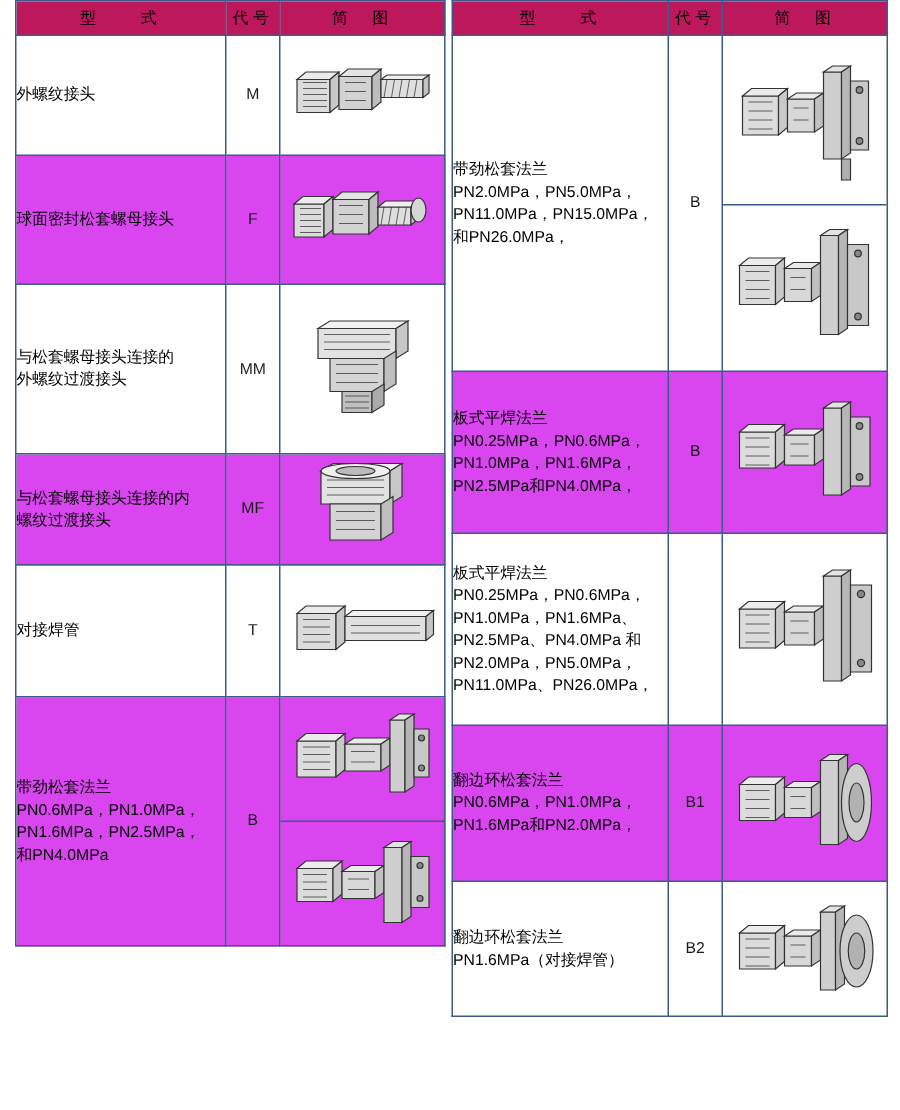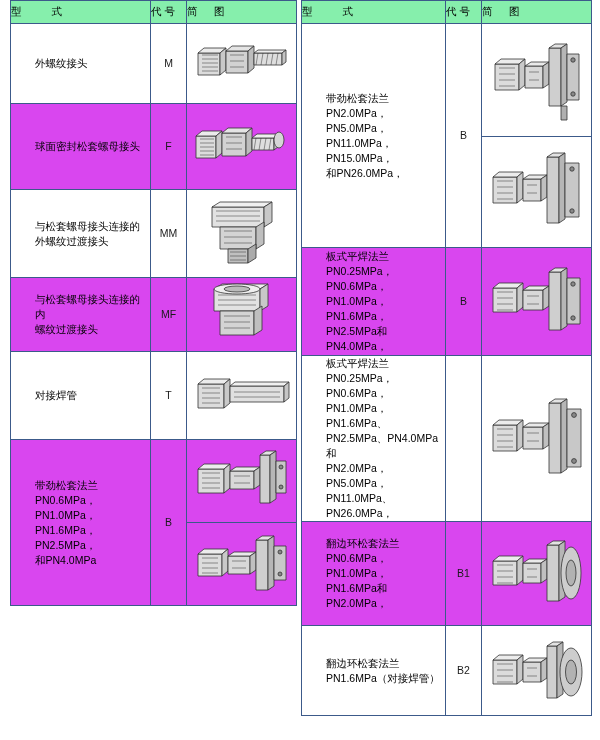--- a/index.html
+++ b/index.html
@@ -44,41 +44,39 @@
     background: #ffffff;
   }
   table.spec th, table.spec td {
     border: 1px solid #3c5a8a;
     padding: 0;
     vertical-align: middle;
     font-size: 10.5px;
     line-height: 15px;
   }
   thead th {
-    background: #86efac;
+    background: #be185d;
     height: 22px;
     font-weight: normal;
     font-size: 11px;
-    text-align: left;
+    text-align: center;
     color: #000;
     letter-spacing: 3px;
-    font-family: Liberation Mono, monospace;
   }
   thead th.code, thead th.pic {
     letter-spacing: 3px;
     margin-left: 11px;
   }
   td.name {
     padding: 4px 6px 4px 8px;
     text-align: left;
     color: #000;
   }
   td.name.center-v {
     vertical-align: middle;
-    padding-left: 24px;
   }
   td.code {
     text-align: center;
     font-size: 11px;
     vertical-align: middle;
   }
   td.pic {
     text-align: center;
     vertical-align: middle;
     padding: 2px 0;
@@ -164,21 +162,21 @@
                 <g stroke-width="0.5">
                   <path d="M10 27 H24 M10 31 H24 M10 35 H24 M10 39 H24 M10 43 H24"></path>
                   <path d="M36 25 H52 M36 31 H52 M36 37 H52"></path>
                   <path d="M66 26 L64 38 M71 26 L69 38 M76 26 L74 38 M81 26 L79 38"></path>
                 </g>
               </g>
             </svg>
           </td>
         </tr>
 
-        <tr style="height:88px;">
+        <tr style="height:113px;">
           <td class="name center-v">
             <span class="nm-line">与松套螺母接头连接的</span>
             <span class="nm-line">外螺纹过渡接头</span>
           </td>
           <td class="code">MM</td>
           <td class="pic">
             <svg class="draw" width="104" height="74" viewBox="0 0 104 74">
               <g stroke="#333" stroke-width="0.8" fill="none">
                 <path d="M22 10 H74 V30 H22 Z" fill="#e2e2e2"></path>
                 <path d="M22 10 L30 5 H82 L74 10 Z" fill="#f0f0f0"></path>

